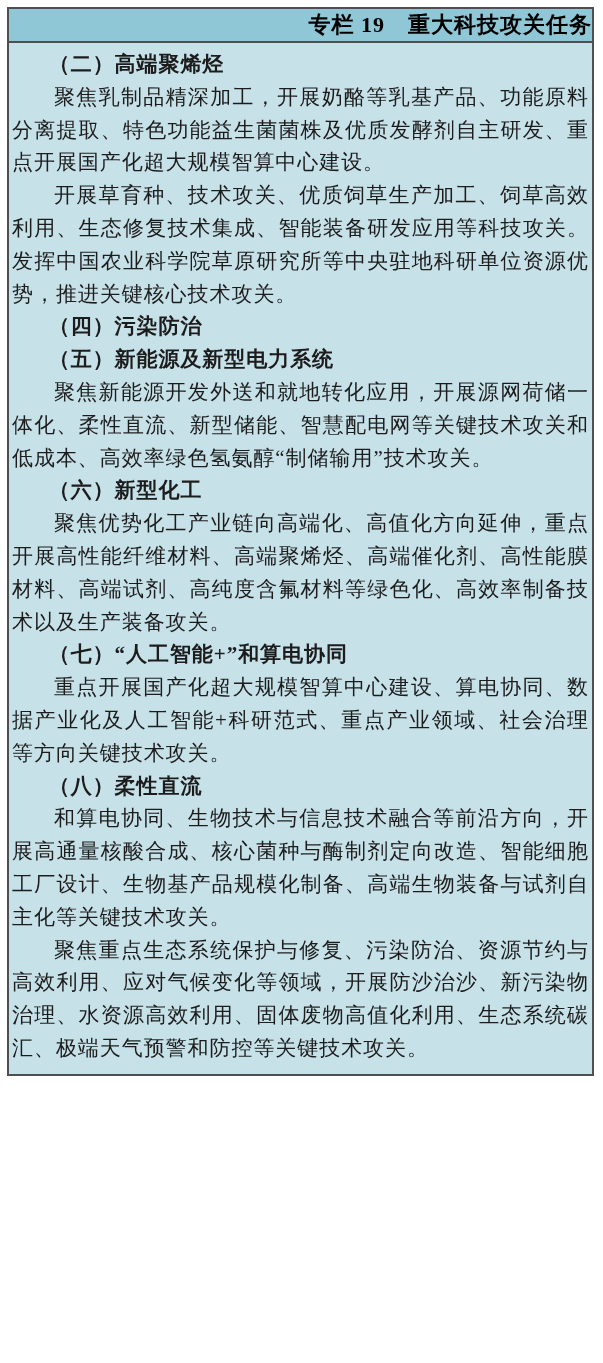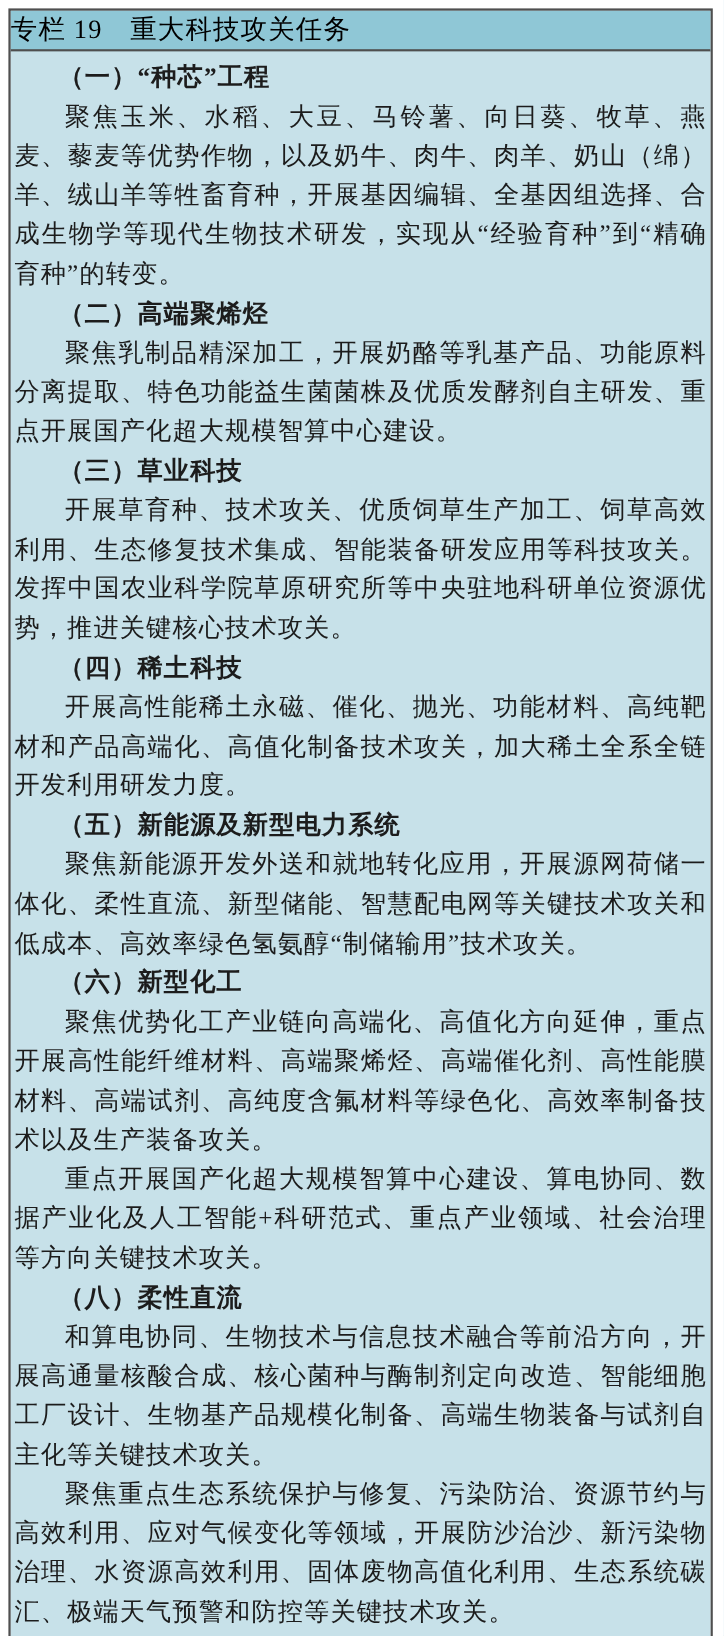--- a/index.html
+++ b/index.html
@@ -18,22 +18,22 @@
     position: absolute;
     left: 7px;
     top: 7px;
     width: 587px;
     border: 2px solid #4f4f4f;
     box-sizing: border-box;
   }
   .panel-header {
     background: #8fc7d6;
     border-bottom: 2px solid #4f4f4f;
-    text-align: left;
-    font-weight: normal;
+    text-align: right;
+    font-weight: bold;
     font-size: 22px;
     line-height: 32px;
     letter-spacing: 1px;
     color: #000000;
   }
   .panel-body {
     background: #c7e1e9;
     padding: 5px 3px 9px 3px;
   }
   .section-heading,
@@ -53,51 +53,46 @@
 </style>
 </head>
 <body>
 
 <div class="panel">
   <div class="panel-header">
     <span>专栏 19　重大科技攻关任务</span>
   </div>
   <div class="panel-body">
 
-    <div>
-      <p class="section-heading">（一）“种芯”工程</p>
-      <p class="section-paragraph">聚焦玉米、水稻、大豆、马铃薯、向日葵、牧草、燕麦、藜麦等优势作物，以及奶牛、肉牛、肉羊、奶山（绵）羊、绒山羊等牲畜育种，开展基因编辑、全基因组选择、合成生物学等现代生物技术研发，实现从“经验育种”到“精确育种”的转变。</p>
-    </div>
 
     <div>
       <p class="section-heading">（二）高端聚烯烃</p>
       <p class="section-paragraph">聚焦乳制品精深加工，开展奶酪等乳基产品、功能原料分离提取、特色功能益生菌菌株及优质发酵剂自主研发、重点开展国产化超大规模智算中心建设。</p>
     </div>
 
     <div>
-      <p class="section-heading">（三）草业科技</p>
       <p class="section-paragraph">开展草育种、技术攻关、优质饲草生产加工、饲草高效利用、生态修复技术集成、智能装备研发应用等科技攻关。发挥中国农业科学院草原研究所等中央驻地科研单位资源优势，推进关键核心技术攻关。</p>
     </div>
 
     <div>
-      <p class="section-heading">（四）稀土科技</p>
-      <p class="section-paragraph">开展高性能稀土永磁、催化、抛光、功能材料、高纯靶材和产品高端化、高值化制备技术攻关，加大稀土全系全链开发利用研发力度。</p>
+      <p class="section-heading">（四）污染防治</p>
     </div>
 
     <div>
       <p class="section-heading">（五）新能源及新型电力系统</p>
       <p class="section-paragraph">聚焦新能源开发外送和就地转化应用，开展源网荷储一体化、柔性直流、新型储能、智慧配电网等关键技术攻关和低成本、高效率绿色氢氨醇“制储输用”技术攻关。</p>
     </div>
 
     <div>
       <p class="section-heading">（六）新型化工</p>
       <p class="section-paragraph">聚焦优势化工产业链向高端化、高值化方向延伸，重点开展高性能纤维材料、高端聚烯烃、高端催化剂、高性能膜材料、高端试剂、高纯度含氟材料等绿色化、高效率制备技术以及生产装备攻关。</p>
     </div>
 
     <div>
+      <p class="section-heading">（七）“人工智能+”和算电协同</p>
       <p class="section-paragraph">重点开展国产化超大规模智算中心建设、算电协同、数据产业化及人工智能+科研范式、重点产业领域、社会治理等方向关键技术攻关。</p>
     </div>
 
     <div>
       <p class="section-heading">（八）柔性直流</p>
       <p class="section-paragraph">和算电协同、生物技术与信息技术融合等前沿方向，开展高通量核酸合成、核心菌种与酶制剂定向改造、智能细胞工厂设计、生物基产品规模化制备、高端生物装备与试剂自主化等关键技术攻关。</p>
     </div>
 
     <div>
       <p class="section-paragraph">聚焦重点生态系统保护与修复、污染防治、资源节约与高效利用、应对气候变化等领域，开展防沙治沙、新污染物治理、水资源高效利用、固体废物高值化利用、生态系统碳汇、极端天气预警和防控等关键技术攻关。</p>

